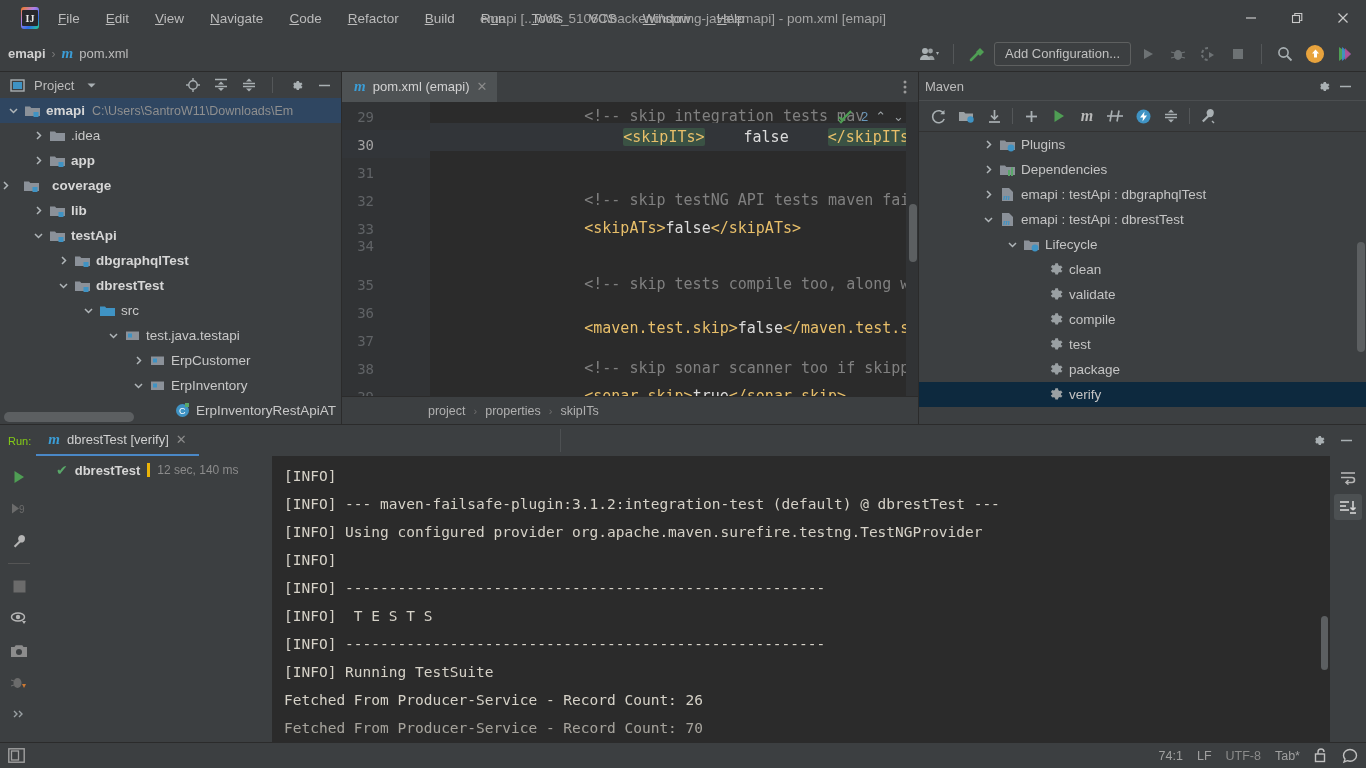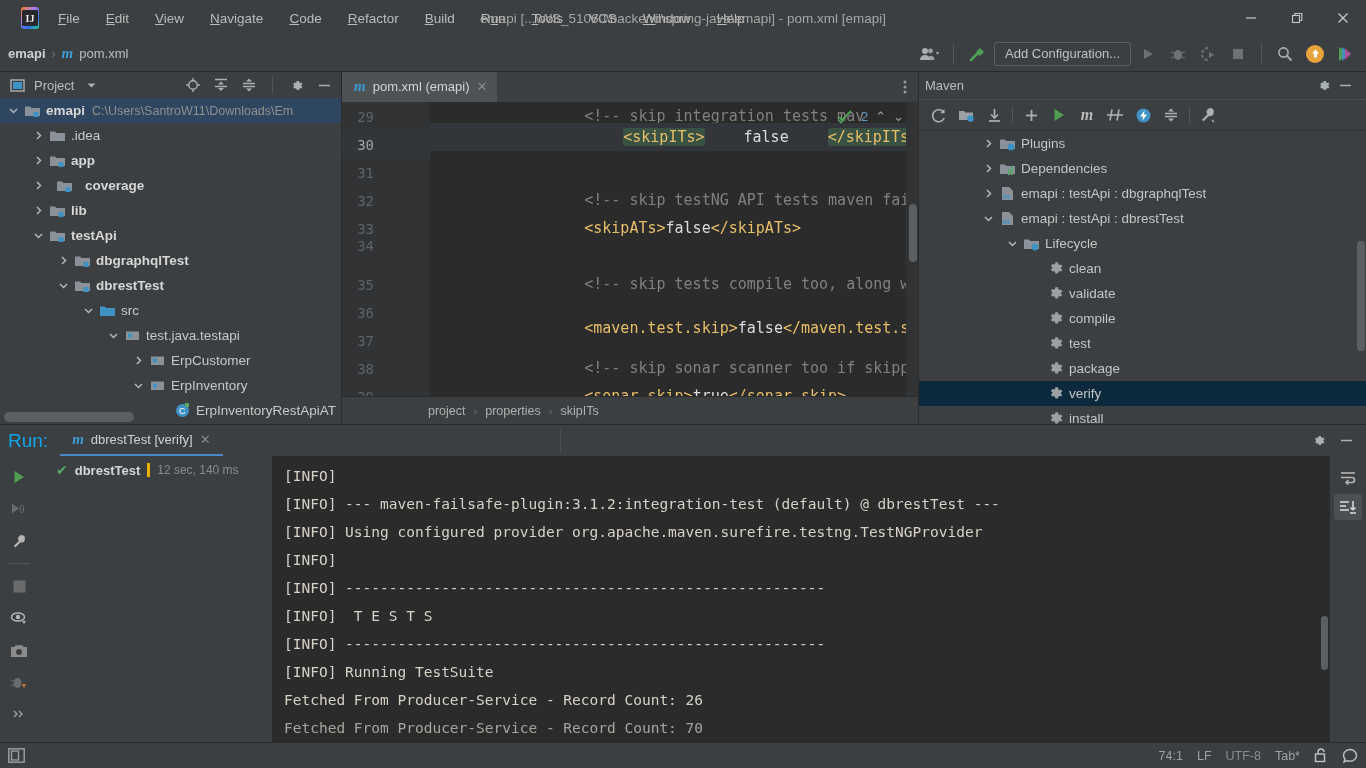--- a/index.html
+++ b/index.html
@@ -134,21 +134,21 @@
   .maven-tree { flex: 1 1 auto; overflow: hidden; position: relative; font-size: 13.5px; padding-top: 0px; }
   .mrow { height: 25px; display: flex; align-items: center; white-space: nowrap; }
   .mrow.sel { background: #0d293e; text-align: right; }
   .mrow .arrow { width: 16px; text-align: center; color: #9aa0a3; font-size: 10px; flex: 0 0 16px; }
   .mrow .label { color: #c4c4c4; }
   .mv-scroll { position: absolute; right: 1px; top: 110px; width: 8px; height: 110px; background: #5c5f61; border-radius: 4px; }
 
   
   .runpanel { flex: 0 0 305px; display: flex; flex-direction: column; background: #3c3f41; border-top: 1px solid #2b2b2b; }
   .run-head { height: 31px; flex: 0 0 31px; display: flex; align-items: center; padding-left: 8px; position: relative; }
-  .run-label { font-size: 19px; color: #0ea5e9; margin-right: 12px; }
+  .run-label { font-size: 11px; color: #84cc16; margin-right: 5px; }
   .run-tab {
     height: 31px; display: flex; align-items: center; gap: 7px; padding: 0 12px;
     font-size: 13px; color: #d0d0d0; border-bottom: 2px solid #4a88c7;
   }
   .run-tab .close { color: #8b8b8b; }
   .run-head .sepline { position:absolute; left: 560px; top: 4px; bottom: 4px; width: 1px; background: #4d5052; }
   .run-head .right { margin-left: auto; display: flex; align-items: center; }
   .run-head .right .ic { width: 28px; height: 28px; display:flex; align-items:center; justify-content:center; color:#a9b0b3; }
 
   .run-body { flex: 1 1 auto; display: flex; min-height: 0; }
@@ -391,21 +391,21 @@
               </svg>
             </span>
             <span class="ico">
               <svg width="17" height="17" viewBox="0 0 17 17">
                 <path d="M1 4.5h5l1.3 1.6H16V14H1z" fill="#8b9199"></path>
                 <rect x="9.5" y="10" width="5" height="5" fill="#3f93c4"></rect>
               </svg>
             </span>
             <span class="label bold">app</span>
           </div>
-          <div class="trow" style="padding-left: 33px; gap: 7px;">
+          <div class="trow" style=" gap: 7px;">
             <span class="arrow">
               <svg width="11" height="11" viewBox="0 0 11 11">
                 <path d="M4 2l3.5 3.5L4 9" fill="none" stroke="#b0b6b9" stroke-width="1.5"></path>
               </svg>
             </span>
             <span class="ico">
               <svg width="17" height="17" viewBox="0 0 17 17">
                 <path d="M1 4.5h5l1.3 1.6H16V14H1z" fill="#8b9199"></path>
                 <rect x="9.5" y="10" width="5" height="5" fill="#3f93c4"></rect>
               </svg>
@@ -809,29 +809,20 @@
             <span class="label">package</span>
           </div>
           <div class="mrow sel" style="padding-left: 112px;">
             <span class="arrow"></span>
             <span class="ico">
               <svg width="17" height="17" viewBox="0 0 17 17">
                 <path d="M8.5 5.2a3.3 3.3 0 1 0 0 6.6 3.3 3.3 0 0 0 0-6.6zm7 4.5l-1.5-.8a6 6 0 0 0 0-1.4l1.5-.8-1.4-2.3-1.6.6a6 6 0 0 0-1.2-.7L11 2.2H8.3l-.3 1.7c-.4.2-.8.4-1.2.7l-1.6-.6-1.4 2.3 1.5.8a6 6 0 0 0 0 1.4l-1.5.8 1.4 2.3 1.6-.6c.4.3.8.5 1.2.7l.3 1.7H11l.3-1.7c.4-.2.8-.4 1.2-.7l1.6.6z" fill="#9aa0a3"></path>
               </svg>
             </span>
             <span class="label">verify</span>
-          </div>
-          <div class="mrow" style="padding-left: 112px;">
-            <span class="arrow"></span>
-            <span class="ico">
-              <svg width="17" height="17" viewBox="0 0 17 17">
-                <path d="M8.5 5.2a3.3 3.3 0 1 0 0 6.6 3.3 3.3 0 0 0 0-6.6zm7 4.5l-1.5-.8a6 6 0 0 0 0-1.4l1.5-.8-1.4-2.3-1.6.6a6 6 0 0 0-1.2-.7L11 2.2H8.3l-.3 1.7c-.4.2-.8.4-1.2.7l-1.6-.6-1.4 2.3 1.5.8a6 6 0 0 0 0 1.4l-1.5.8 1.4 2.3 1.6-.6c.4.3.8.5 1.2.7l.3 1.7H11l.3-1.7c.4-.2.8-.4 1.2-.7l1.6.6z" fill="#9aa0a3"></path>
-              </svg>
-            </span>
-            <span class="label">install</span>
           </div>
           <div class="mv-scroll"></div>
       </div>
     </div>
   </div>
 
   <div class="runpanel">
     <div class="run-head">
       <span class="run-label">Run:</span>
       <div class="run-tab">

